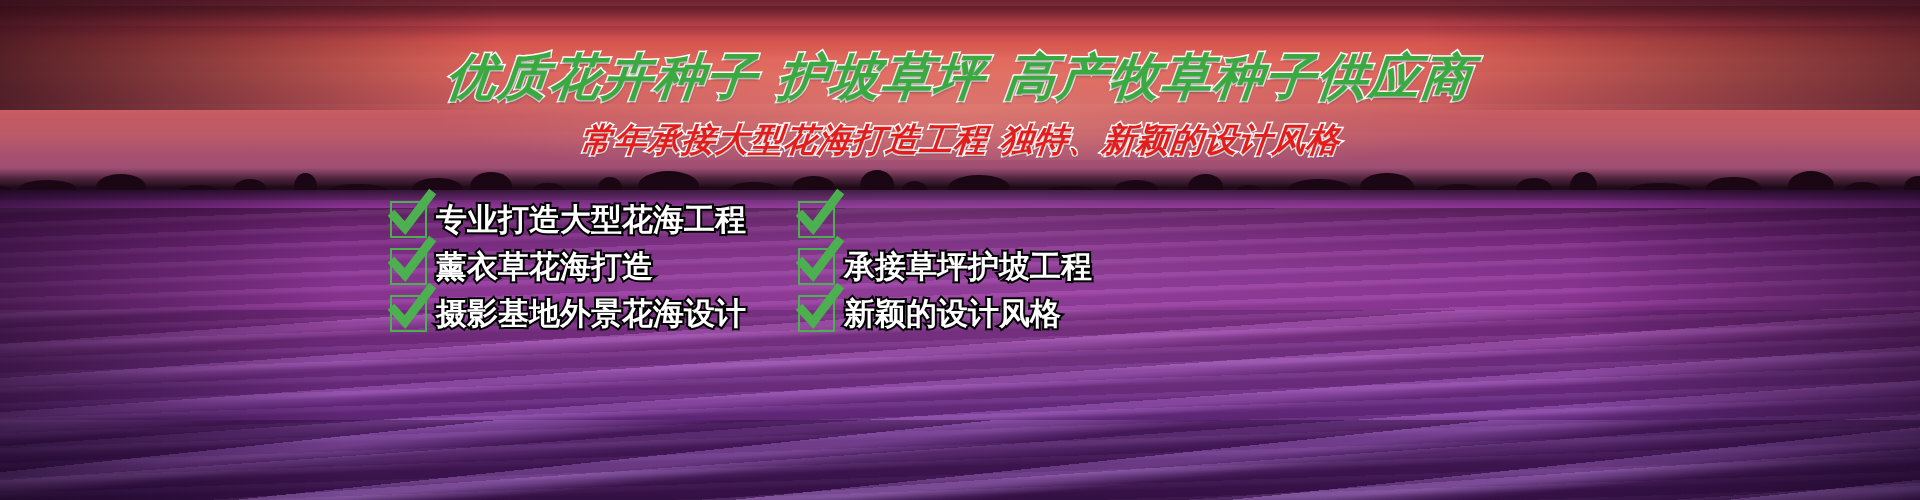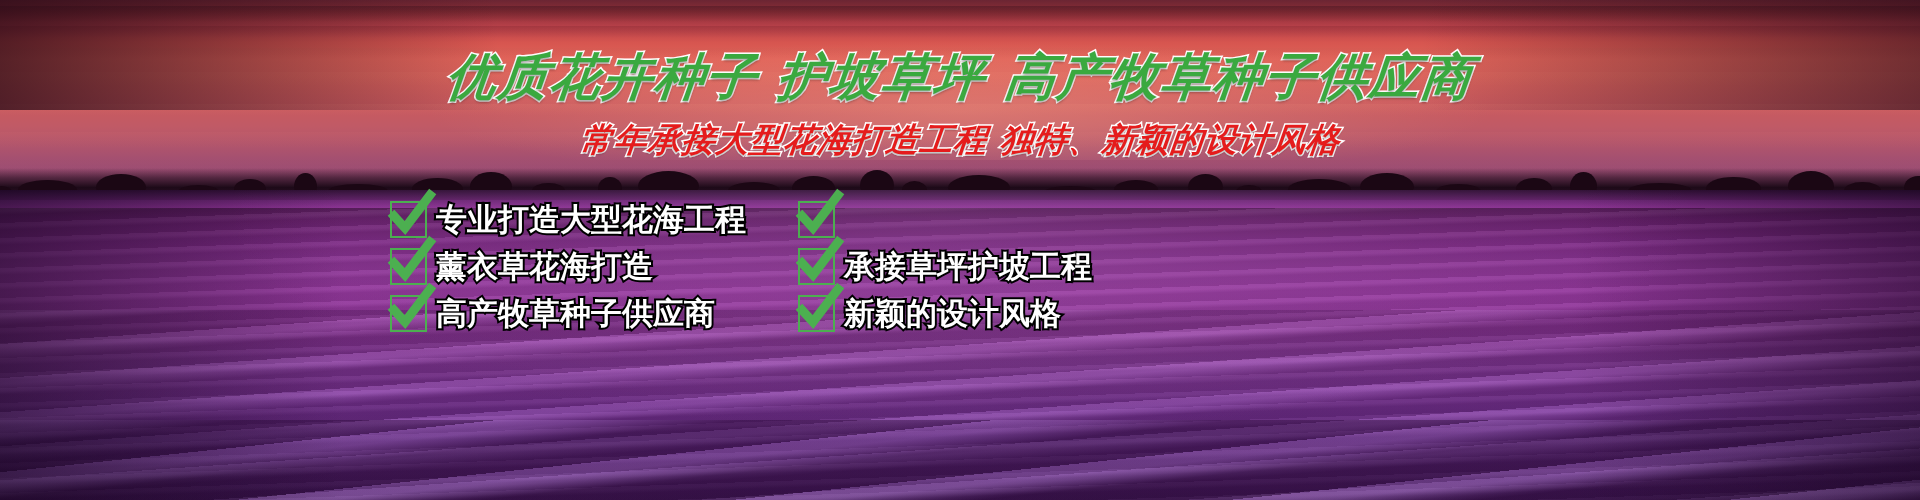--- a/index.html
+++ b/index.html
@@ -290,21 +290,21 @@
       </span>
       <span class="flabel">承接草坪护坡工程</span>
     </div>
 
     <div class="feature">
       <span class="chk">
         <svg viewBox="0 0 48 48" aria-hidden="true">
           <path d="M7 25 L18 37 L43 4" fill="none" stroke="#4caf50" stroke-width="9" stroke-linecap="square" stroke-linejoin="miter"></path>
         </svg>
       </span>
-      <span class="flabel">高产牧草种子供应商</span>
+      <span class="flabel">摄影基地外景花海设计</span>
     </div>
 
     <div class="feature">
       <span class="chk">
         <svg viewBox="0 0 48 48" aria-hidden="true">
           <path d="M7 25 L18 37 L43 4" fill="none" stroke="#4caf50" stroke-width="9" stroke-linecap="square" stroke-linejoin="miter"></path>
         </svg>
       </span>
       <span class="flabel">新颖的设计风格</span>
     </div>

